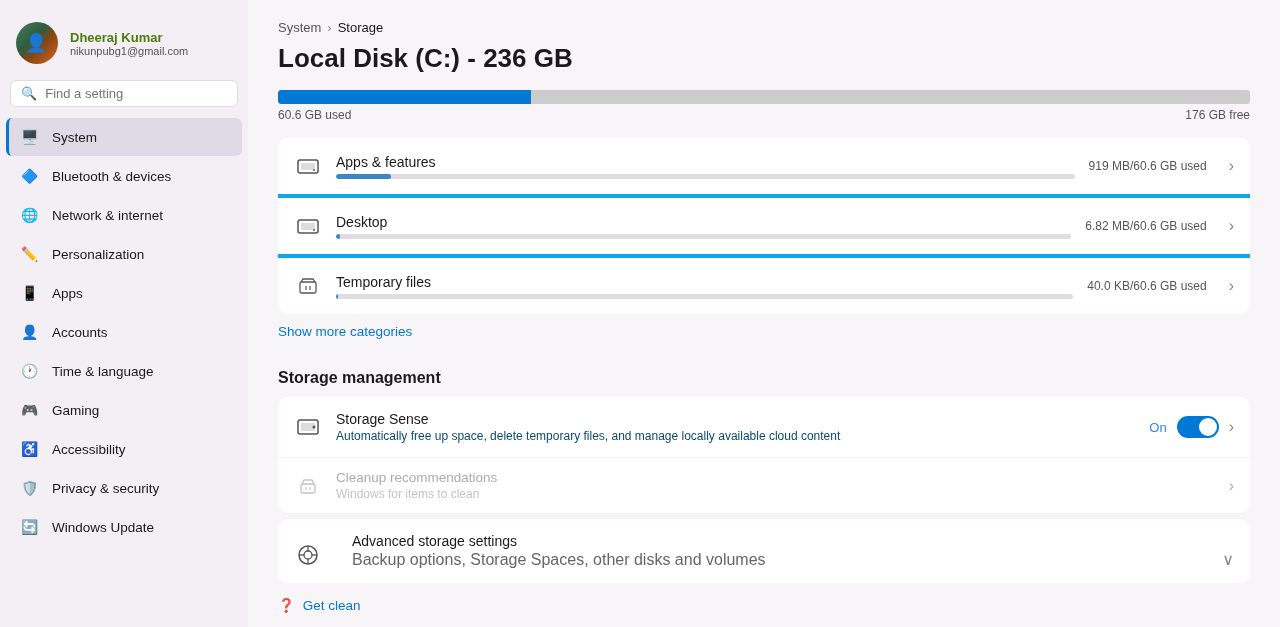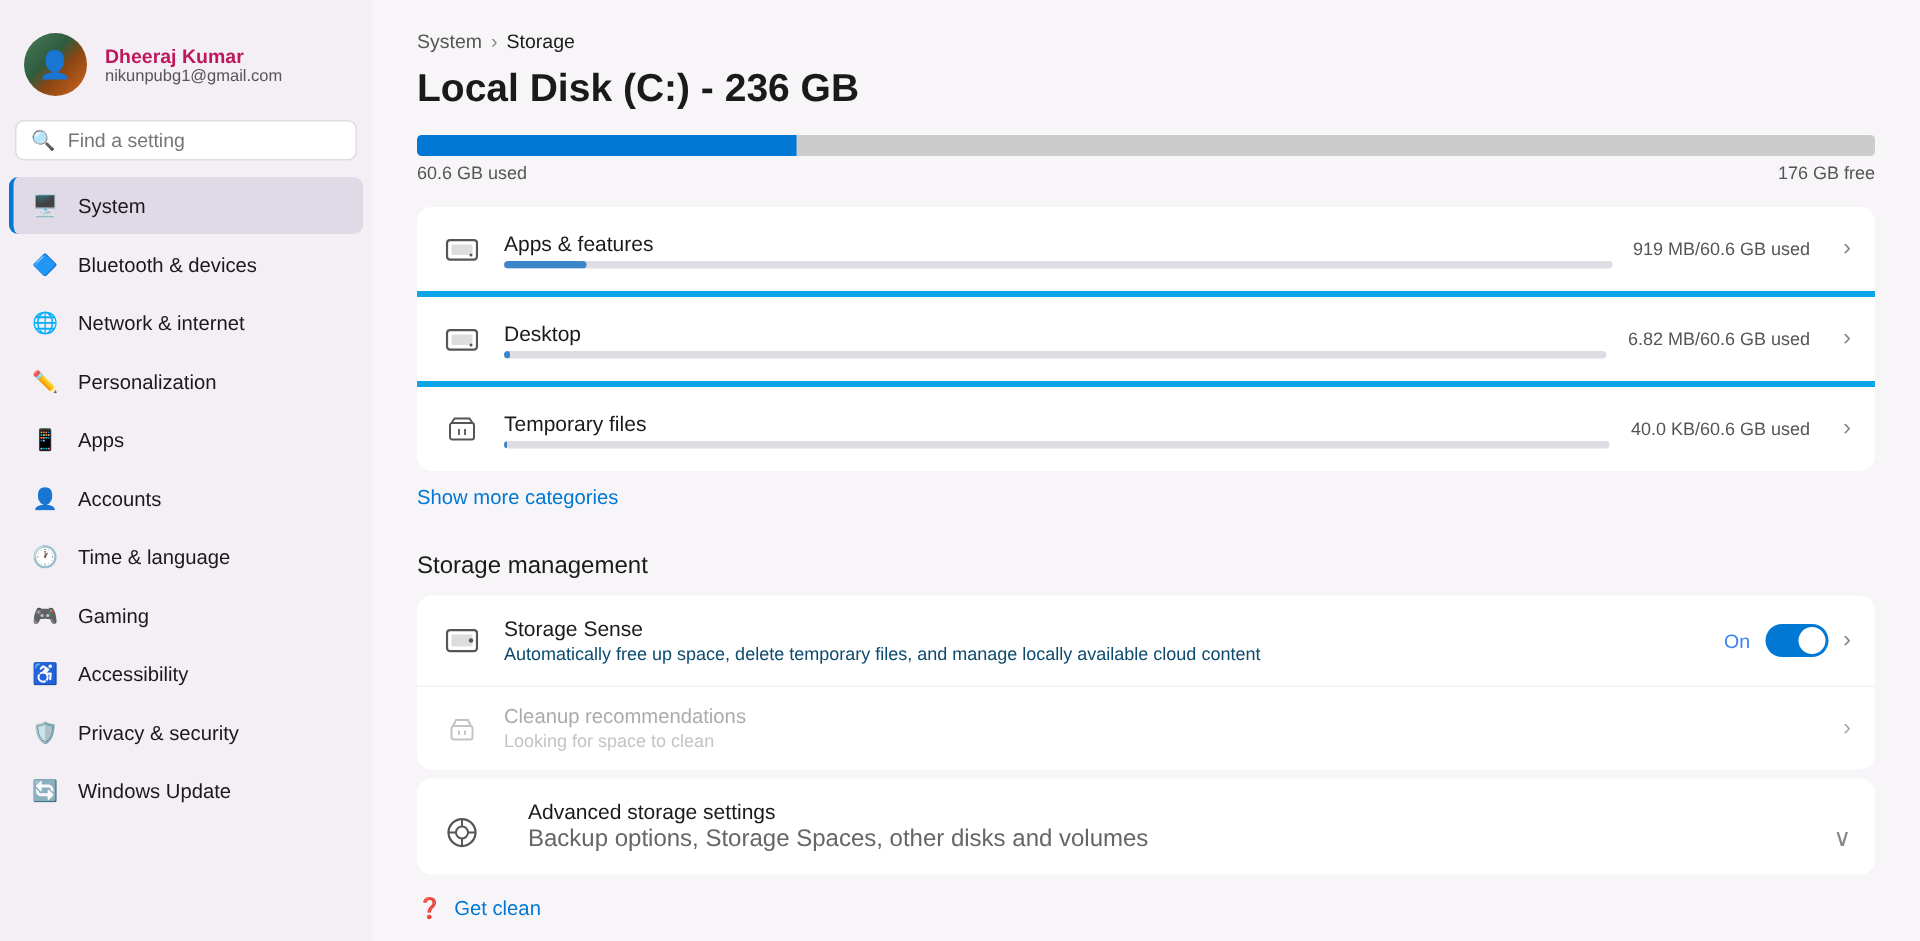--- a/index.html
+++ b/index.html
@@ -38,21 +38,21 @@
       background: linear-gradient(135deg, #4a7c59 0%, #2e5c3f 40%, #8b4513 60%, #d2691e 100%);
       flex-shrink: 0;
       overflow: hidden;
       display: flex;
       align-items: center;
       justify-content: center;
       font-size: 18px;
     }
 
     .user-info { display: flex; flex-direction: column; }
-    .user-name { font-weight: 600; font-size: 13px; color: #be185d; }
+    .user-name { font-weight: 600; font-size: 13px; color: #4d7c0f; }
     .user-email { font-size: 11px; color: #555; }
 
     .search-box {
       margin: 0 10px 10px 10px;
       display: flex;
       align-items: center;
       background: #fff;
       border: 1px solid #ddd;
       border-radius: 6px;
       padding: 5px 10px;
@@ -221,21 +221,21 @@
     .show-more {
       color: #0078d4;
       font-size: 13.5px;
       cursor: pointer;
       padding: 4px 0 14px 0;
       display: inline-block;
     }
 
     .section-title {
       font-size: 16px;
-      font-weight: 400;
+      font-weight: 700;
       color: #1a1a1a;
       margin: 16px 0 10px 0;
     }
 
     
     .storage-sense-card {
       background: #fff;
       border-radius: 10px;
       margin-bottom: 6px;
       overflow: hidden;
@@ -521,21 +521,21 @@
       <div class="item-icon">
         <svg width="20" height="20" viewBox="0 0 20 20" fill="none">
           <path d="M4 8l2-4h8l2 4" stroke="#aaa" stroke-width="1.3"></path>
           <rect x="3" y="8" width="14" height="9" rx="1.5" stroke="#aaa" stroke-width="1.3"></rect>
           <line x1="8" y1="11" x2="8" y2="14" stroke="#aaa" stroke-width="1.2"></line>
           <line x1="12" y1="11" x2="12" y2="14" stroke="#aaa" stroke-width="1.2"></line>
         </svg>
       </div>
       <div class="cleanup-content">
         <div class="cleanup-title">Cleanup recommendations</div>
-        <div class="cleanup-desc">Looking for space to clean</div>
+        <div class="cleanup-desc">Windows for items to clean</div>
       </div>
       <span class="chevron-icon" style="margin-left:auto">›</span>
     </div>
   </div>
 
   
   <div class="advanced-card">
     <div class="advanced-item">
       <div class="item-icon">
         <svg width="22" height="22" viewBox="0 0 22 22" fill="none">

